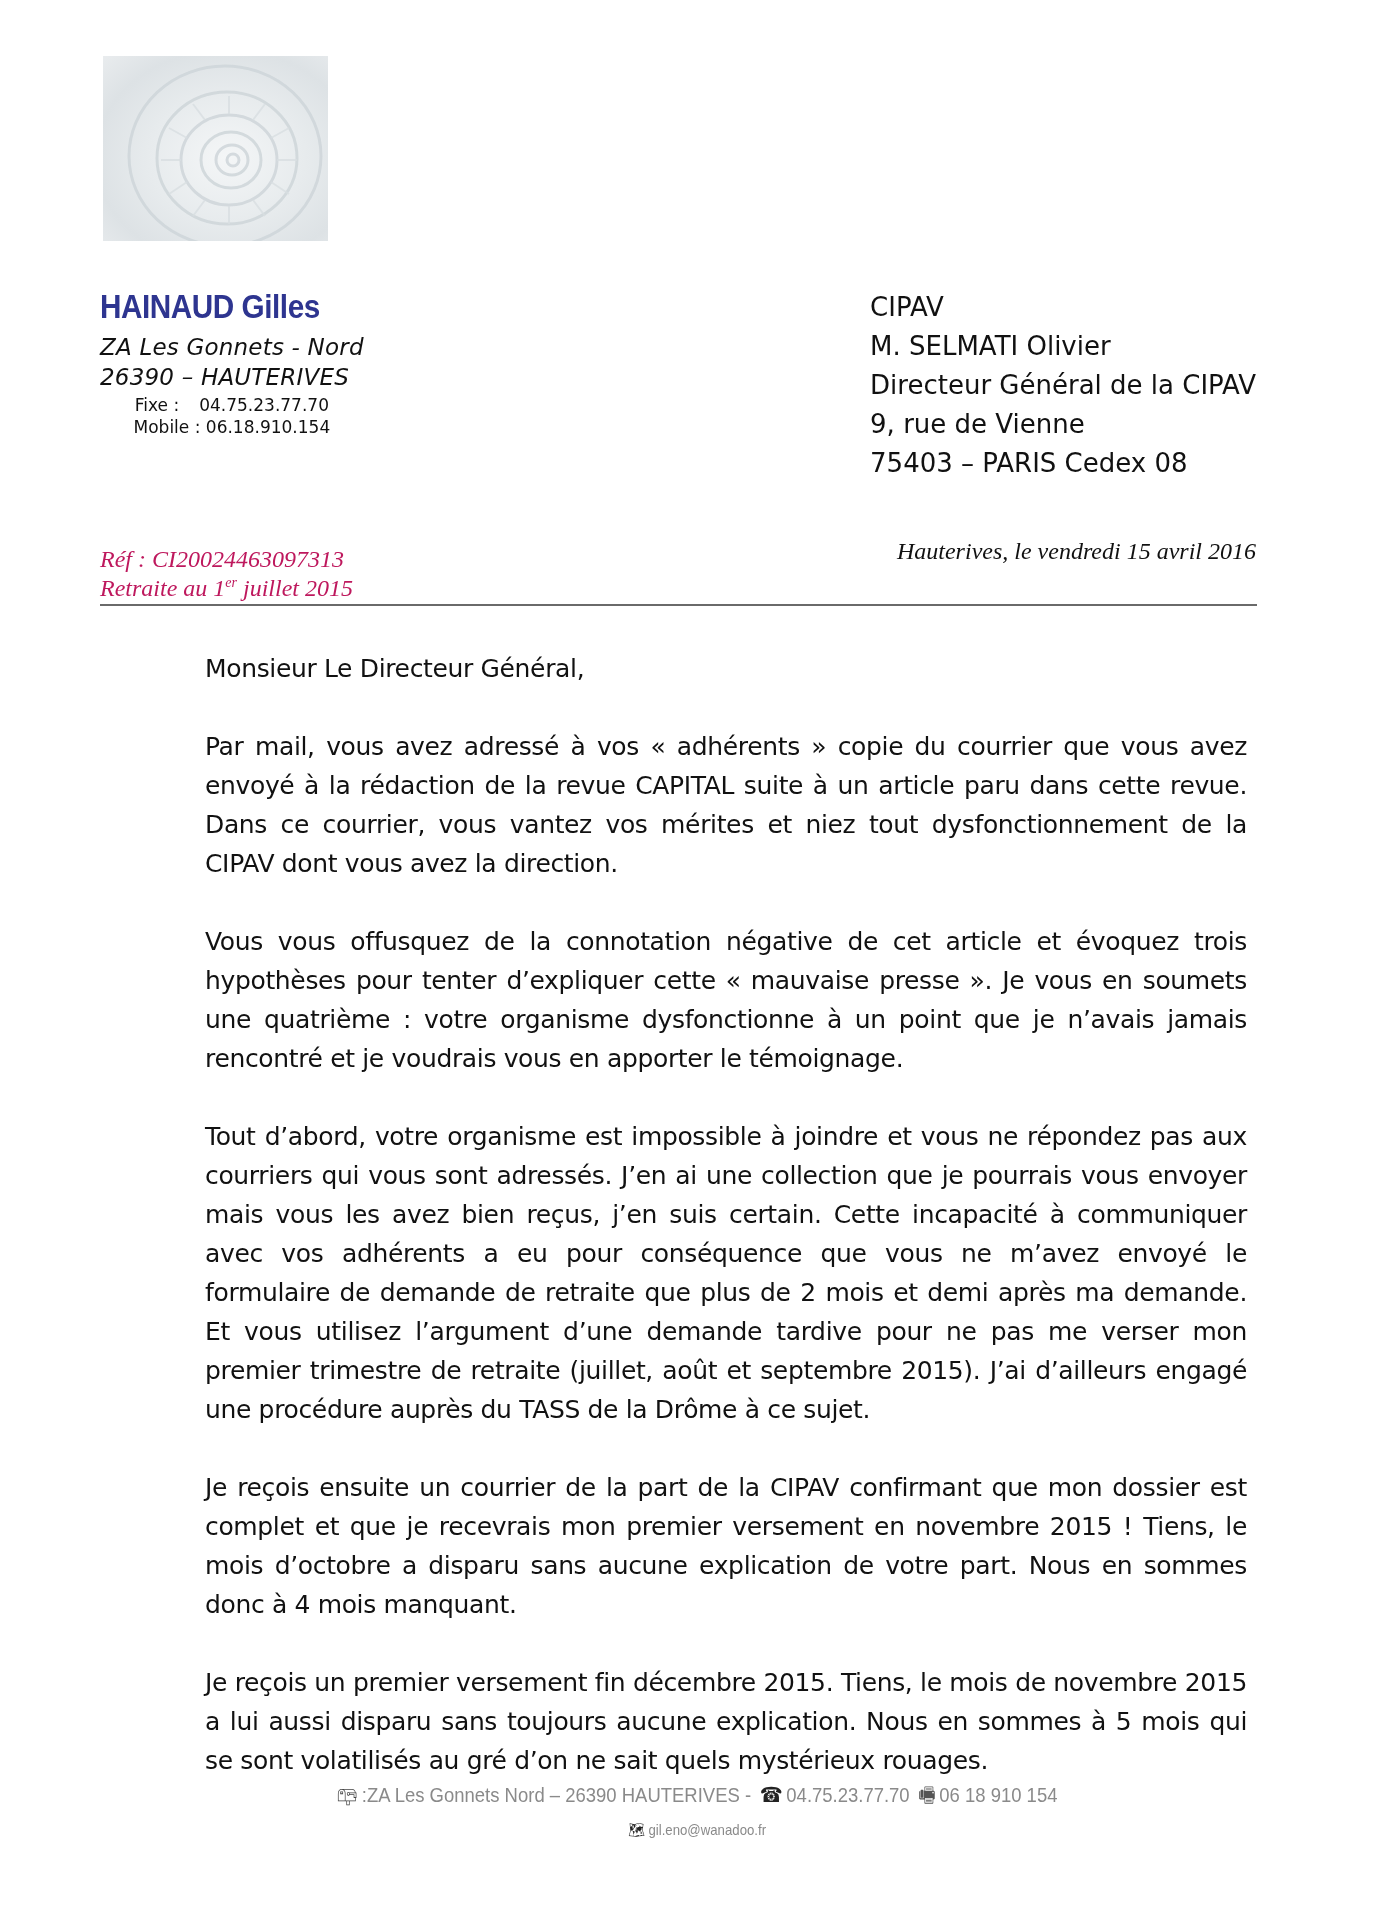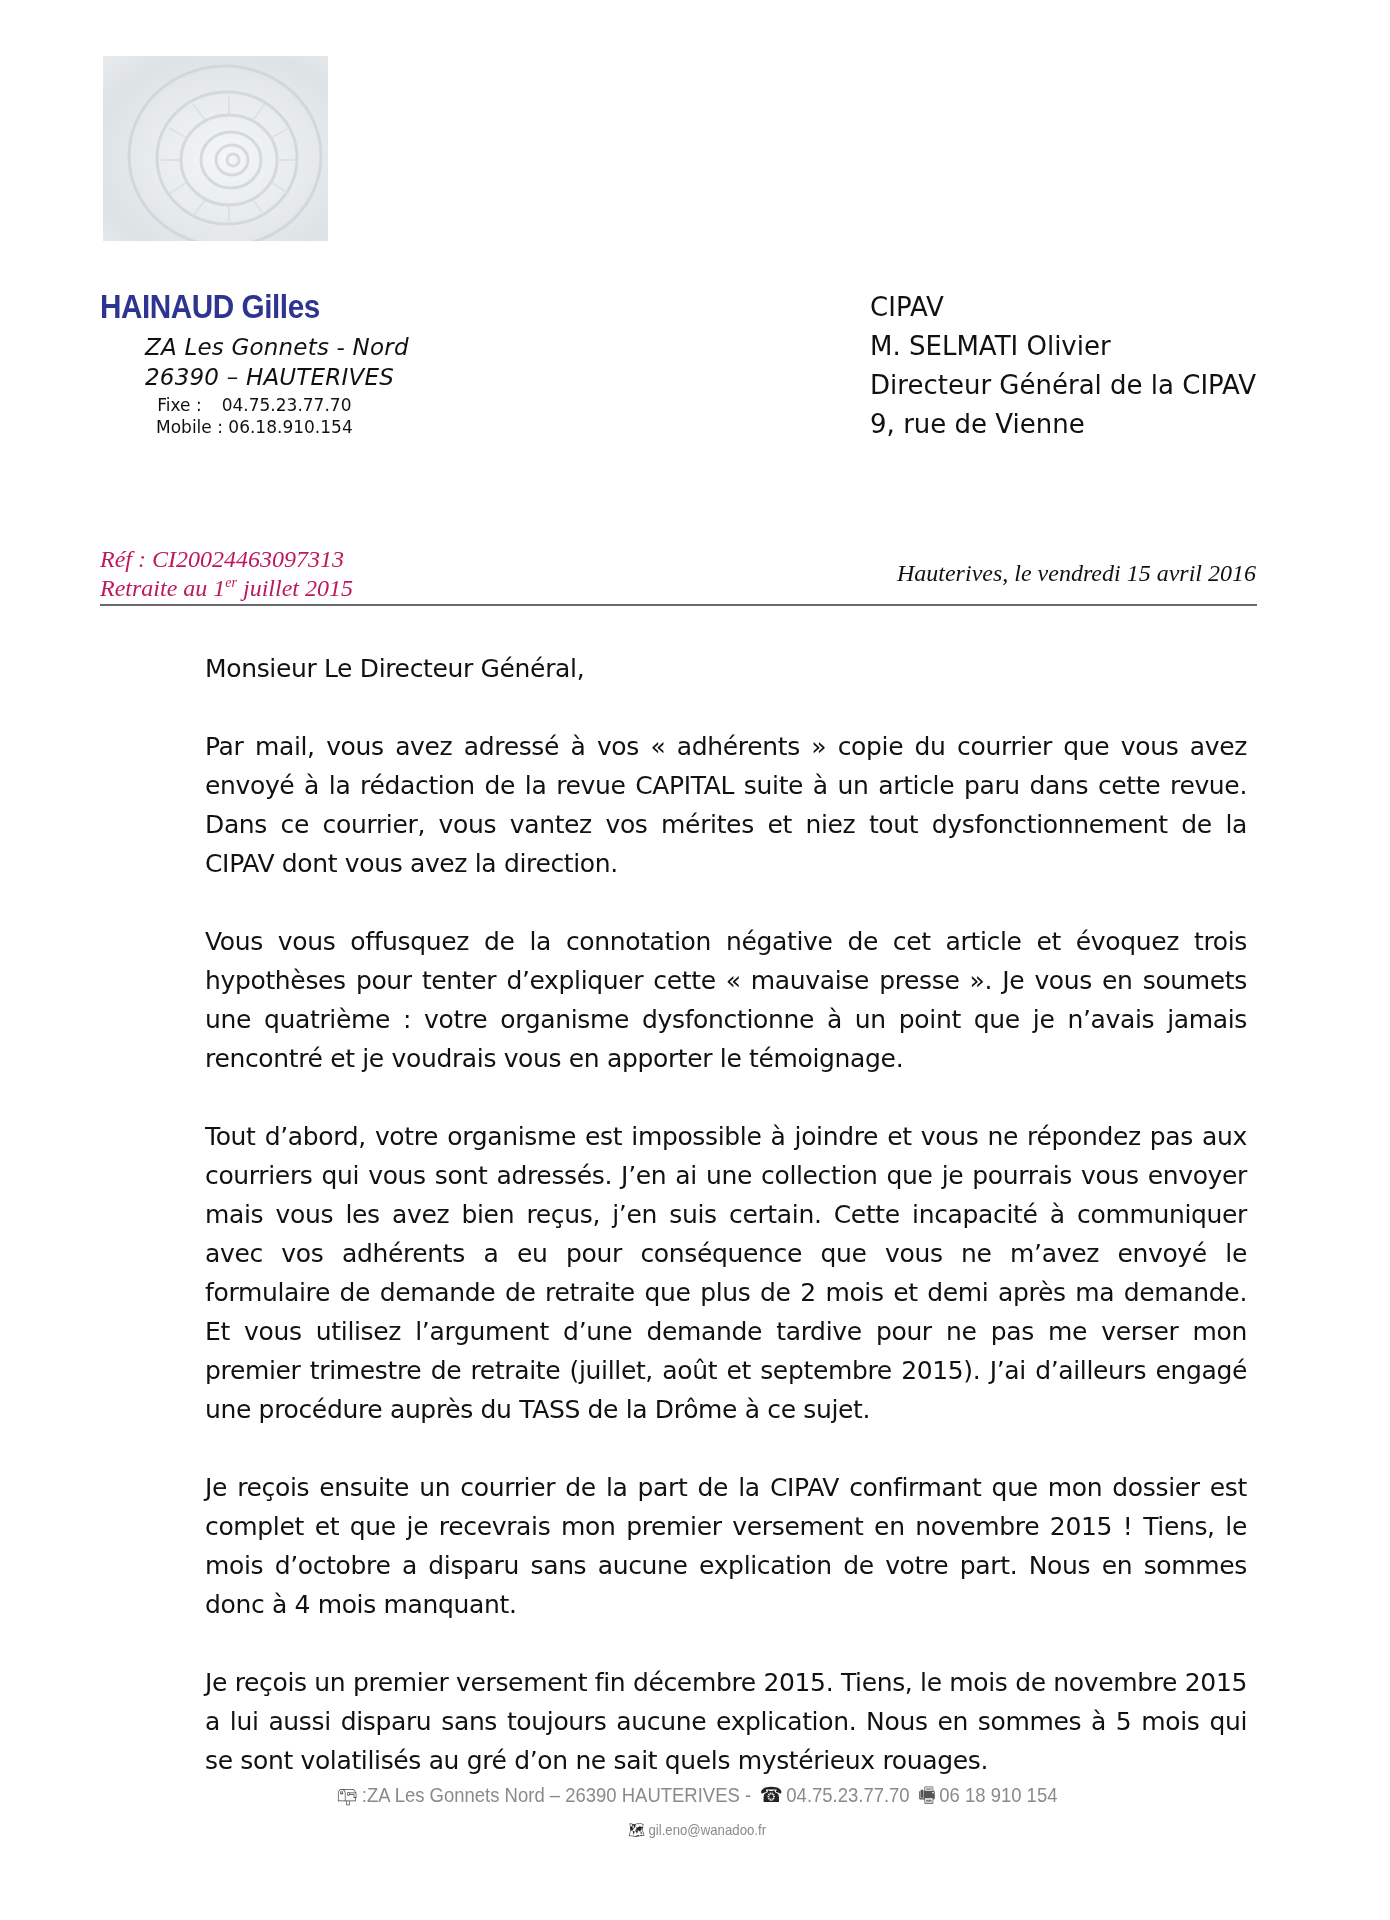--- a/index.html
+++ b/index.html
@@ -10,35 +10,35 @@
   .logo { position: absolute; left: 103px; top: 56px; width: 225px; height: 185px;
           background: radial-gradient(ellipse at 55% 55%, #f4f6f7 0%, #e7ebed 45%, #dde2e5 75%, #e9ecee 100%);
           overflow: hidden; }
   .logo svg { position: absolute; left: 0; top: 0; }
 
   
   .sender { position: absolute; left: 100px; top: 288px; }
   .sender-name { font-family: "Liberation Sans", sans-serif; font-weight: bold; font-size: 33px;
                  color: #2e3590; letter-spacing: -0.5px; transform: scaleX(0.9); transform-origin: left; white-space: nowrap; }
   .sender-line { font-family: "DejaVu Sans", sans-serif; font-style: italic; font-size: 23px; color: #111;
-                 margin-top: 8px; white-space: nowrap; letter-spacing: 0.2px; margin-left: 45px; }
+                 margin-top: 8px; white-space: nowrap; letter-spacing: 0.2px; }
   .sender-line.bold { font-weight: normal; margin-top: 4px; }
   .sender-phone { font-family: "DejaVu Sans", sans-serif; font-size: 17px; color: #111; margin-top: 5px; white-space: nowrap; text-align: center; }
   .sender-phone .gap { display: inline-block; width: 20px; }
 
   
   .recipient { position: absolute; right: 134px; top: 288px; 
                font-family: "DejaVu Sans", sans-serif; font-size: 26px; color: #111; line-height: 39px; }
   .recipient div { white-space: nowrap; }
 
   
   .ref { position: absolute; left: 100px; top: 545px; font-family: "Liberation Serif", serif; font-style: italic;
          font-size: 24px; line-height: 29px; color: #be185d; }
   .ref sup { font-size: 14px; vertical-align: 9px; line-height: 0; }
-  .date { position: absolute; right: 134px; top: 560px; font-family: "Liberation Serif", serif; font-style: italic;
+  .date { position: absolute; right: 134px; top: 538px; font-family: "Liberation Serif", serif; font-style: italic;
           font-size: 24px; color: #111; white-space: nowrap; }
   .rule { position: absolute; left: 100px; top: 604px; width: 1157px; height: 2px; background: #6a6a6a; }
 
   
   .body { position: absolute; left: 197px; top: 641px; width: 1058px;
           font-family: "DejaVu Sans", sans-serif; font-size: 25px; line-height: 39px; color: #111; }
   .body p { margin: 8px; text-align: justify; letter-spacing: -0.35px; }
   .body .salutation { margin-bottom: 39px; }
   .body .para { margin-bottom: 39px; }
 
@@ -92,20 +92,21 @@
     <div class="sender-phone" style="margin-top:2px">
       <span>Mobile :</span> <span>06.18.910.154</span>
     </div>
   </div>
 
   <div class="recipient">
     <div>CIPAV</div>
     <div>M. SELMATI Olivier</div>
     <div>Directeur Général de la CIPAV</div>
     <div>9, rue de Vienne</div>
+    <div>75403 – PARIS Cedex 08</div>
   </div>
 
   <div class="ref">
     <div>Réf : CI20024463097313</div>
     <div><span>Retraite au 1</span><sup>er</sup><span> juillet 2015</span></div>
   </div>
 
   <div class="date">Hauterives, le vendredi 15 avril 2016</div>
 
   <div class="rule"></div>

